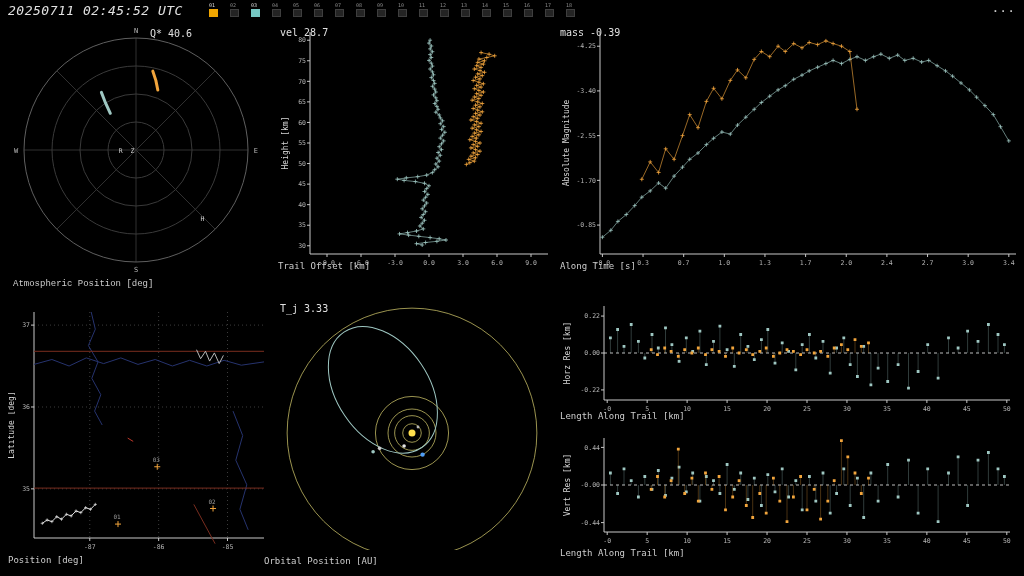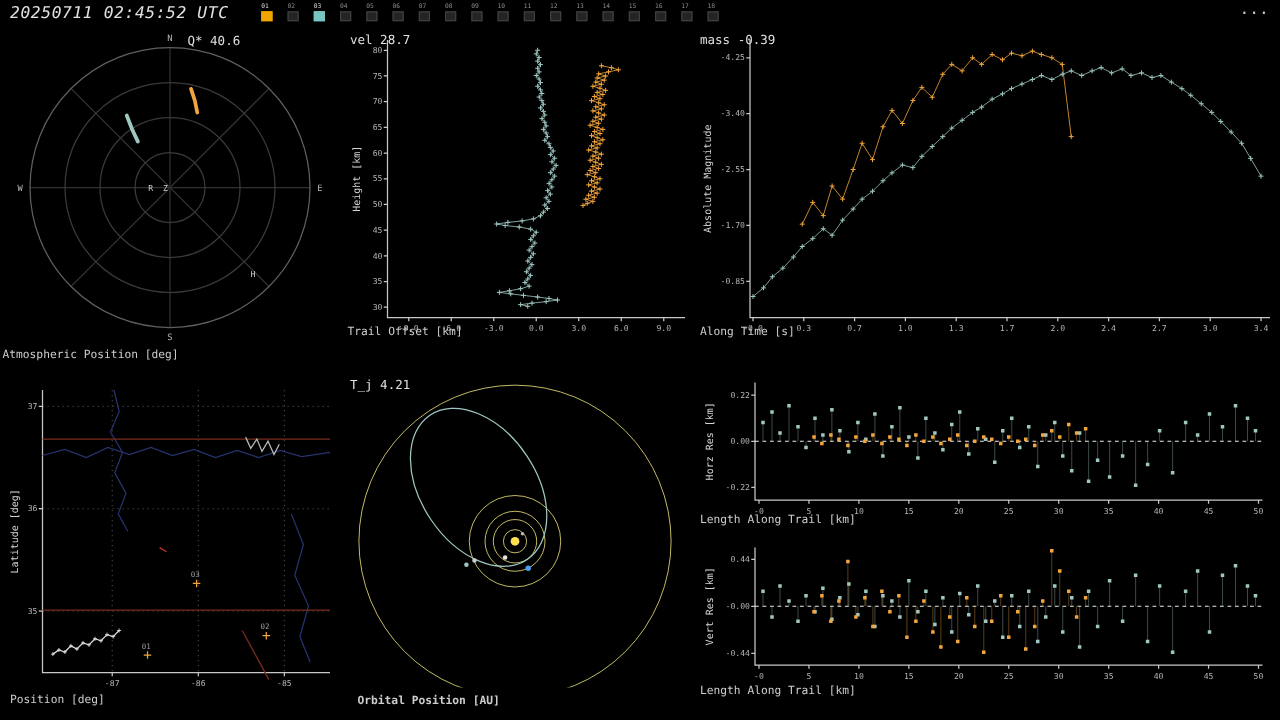--- a/index.html
+++ b/index.html
@@ -15,25 +15,25 @@
   .tab .sq{position:absolute;top:7px;left:2px;width:9px;height:8px;background:#242424;border:1px solid #3e3e3e;box-sizing:border-box;}
   .tab.orange .sq{background:#f0a500;border-color:#f0a500;}
   .tab.cyan .sq{background:#76c7c3;border-color:#76c7c3;}
   .tab.orange .num,.tab.cyan .num{color:#ddd;}
   .ttl{position:absolute;font-size:10px;color:#e0e0e0;text-align:left;white-space:pre;}
   #ttl-q{left:150px;top:28px;width:116px;}
   #ttl-vel{left:280px;top:27px;width:260px;}
   #ttl-mass{left:560px;top:27px;width:456px;}
   #ttl-tj{left:280px;top:303px;width:258px;}
   .cap{position:absolute;font-size:9px;color:#cdcdcd;text-align:left;}
-  #cap-polar{left:2px;top:279px;width:252px;}
+  #cap-polar{left:13px;top:279px;width:252px;font-family:Liberation Mono, monospace;}
   #cap-height{left:278px;top:261px;width:278px;}
   #cap-mag{left:560px;top:261px;width:464px;}
   #cap-map{left:8px;top:555px;width:262px;}
-  #cap-orbit{left:286px;top:556px;width:268px;font-weight:bold;}
+  #cap-orbit{left:264px;top:556px;width:268px;}
   #cap-res1{left:560px;top:411px;width:464px;}
   #cap-res2{left:560px;top:548px;width:464px;}
   #sv-polar{left:10px;top:24px;}
   #sv-height{left:278px;top:24px;}
   #sv-mag{left:560px;top:24px;}
   #sv-map{left:8px;top:300px;}
   #sv-orbit{left:278px;top:298px;}
   #sv-res1{left:560px;top:296px;}
   #sv-res2{left:560px;top:428px;}
 </style>
@@ -113,21 +113,21 @@
     <div class="tab dim">
       <span class="num">18</span>
       <span class="sq"></span>
     </div>
   </div>
 <div id="dots">...</div>
 
 <div class="ttl" id="ttl-q">Q* 40.6</div>
 <div class="ttl" id="ttl-vel">vel 28.7</div>
 <div class="ttl" id="ttl-mass">mass -0.39</div>
-<div class="ttl" id="ttl-tj">T_j 4.21</div>
+<div class="ttl" id="ttl-tj">T_j 3.33</div>
 
 <svg id="sv-polar" width="252" height="252">
     <line x1="126" y1="126" x2="126" y2="14" stroke="#303030" stroke-width="1"></line>
     <line x1="126" y1="126" x2="205.1959594928933" y2="46.80404050710668" stroke="#303030" stroke-width="1"></line>
     <line x1="126" y1="126" x2="238" y2="126" stroke="#303030" stroke-width="1"></line>
     <line x1="126" y1="126" x2="205.19595949289334" y2="205.1959594928933" stroke="#303030" stroke-width="1"></line>
     <line x1="126" y1="126" x2="126.00000000000001" y2="238" stroke="#303030" stroke-width="1"></line>
     <line x1="126" y1="126" x2="46.80404050710669" y2="205.19595949289334" stroke="#303030" stroke-width="1"></line>
     <line x1="126" y1="126" x2="14" y2="126.00000000000001" stroke="#303030" stroke-width="1"></line>
     <line x1="126" y1="126" x2="46.80404050710666" y2="46.80404050710669" stroke="#303030" stroke-width="1"></line>

